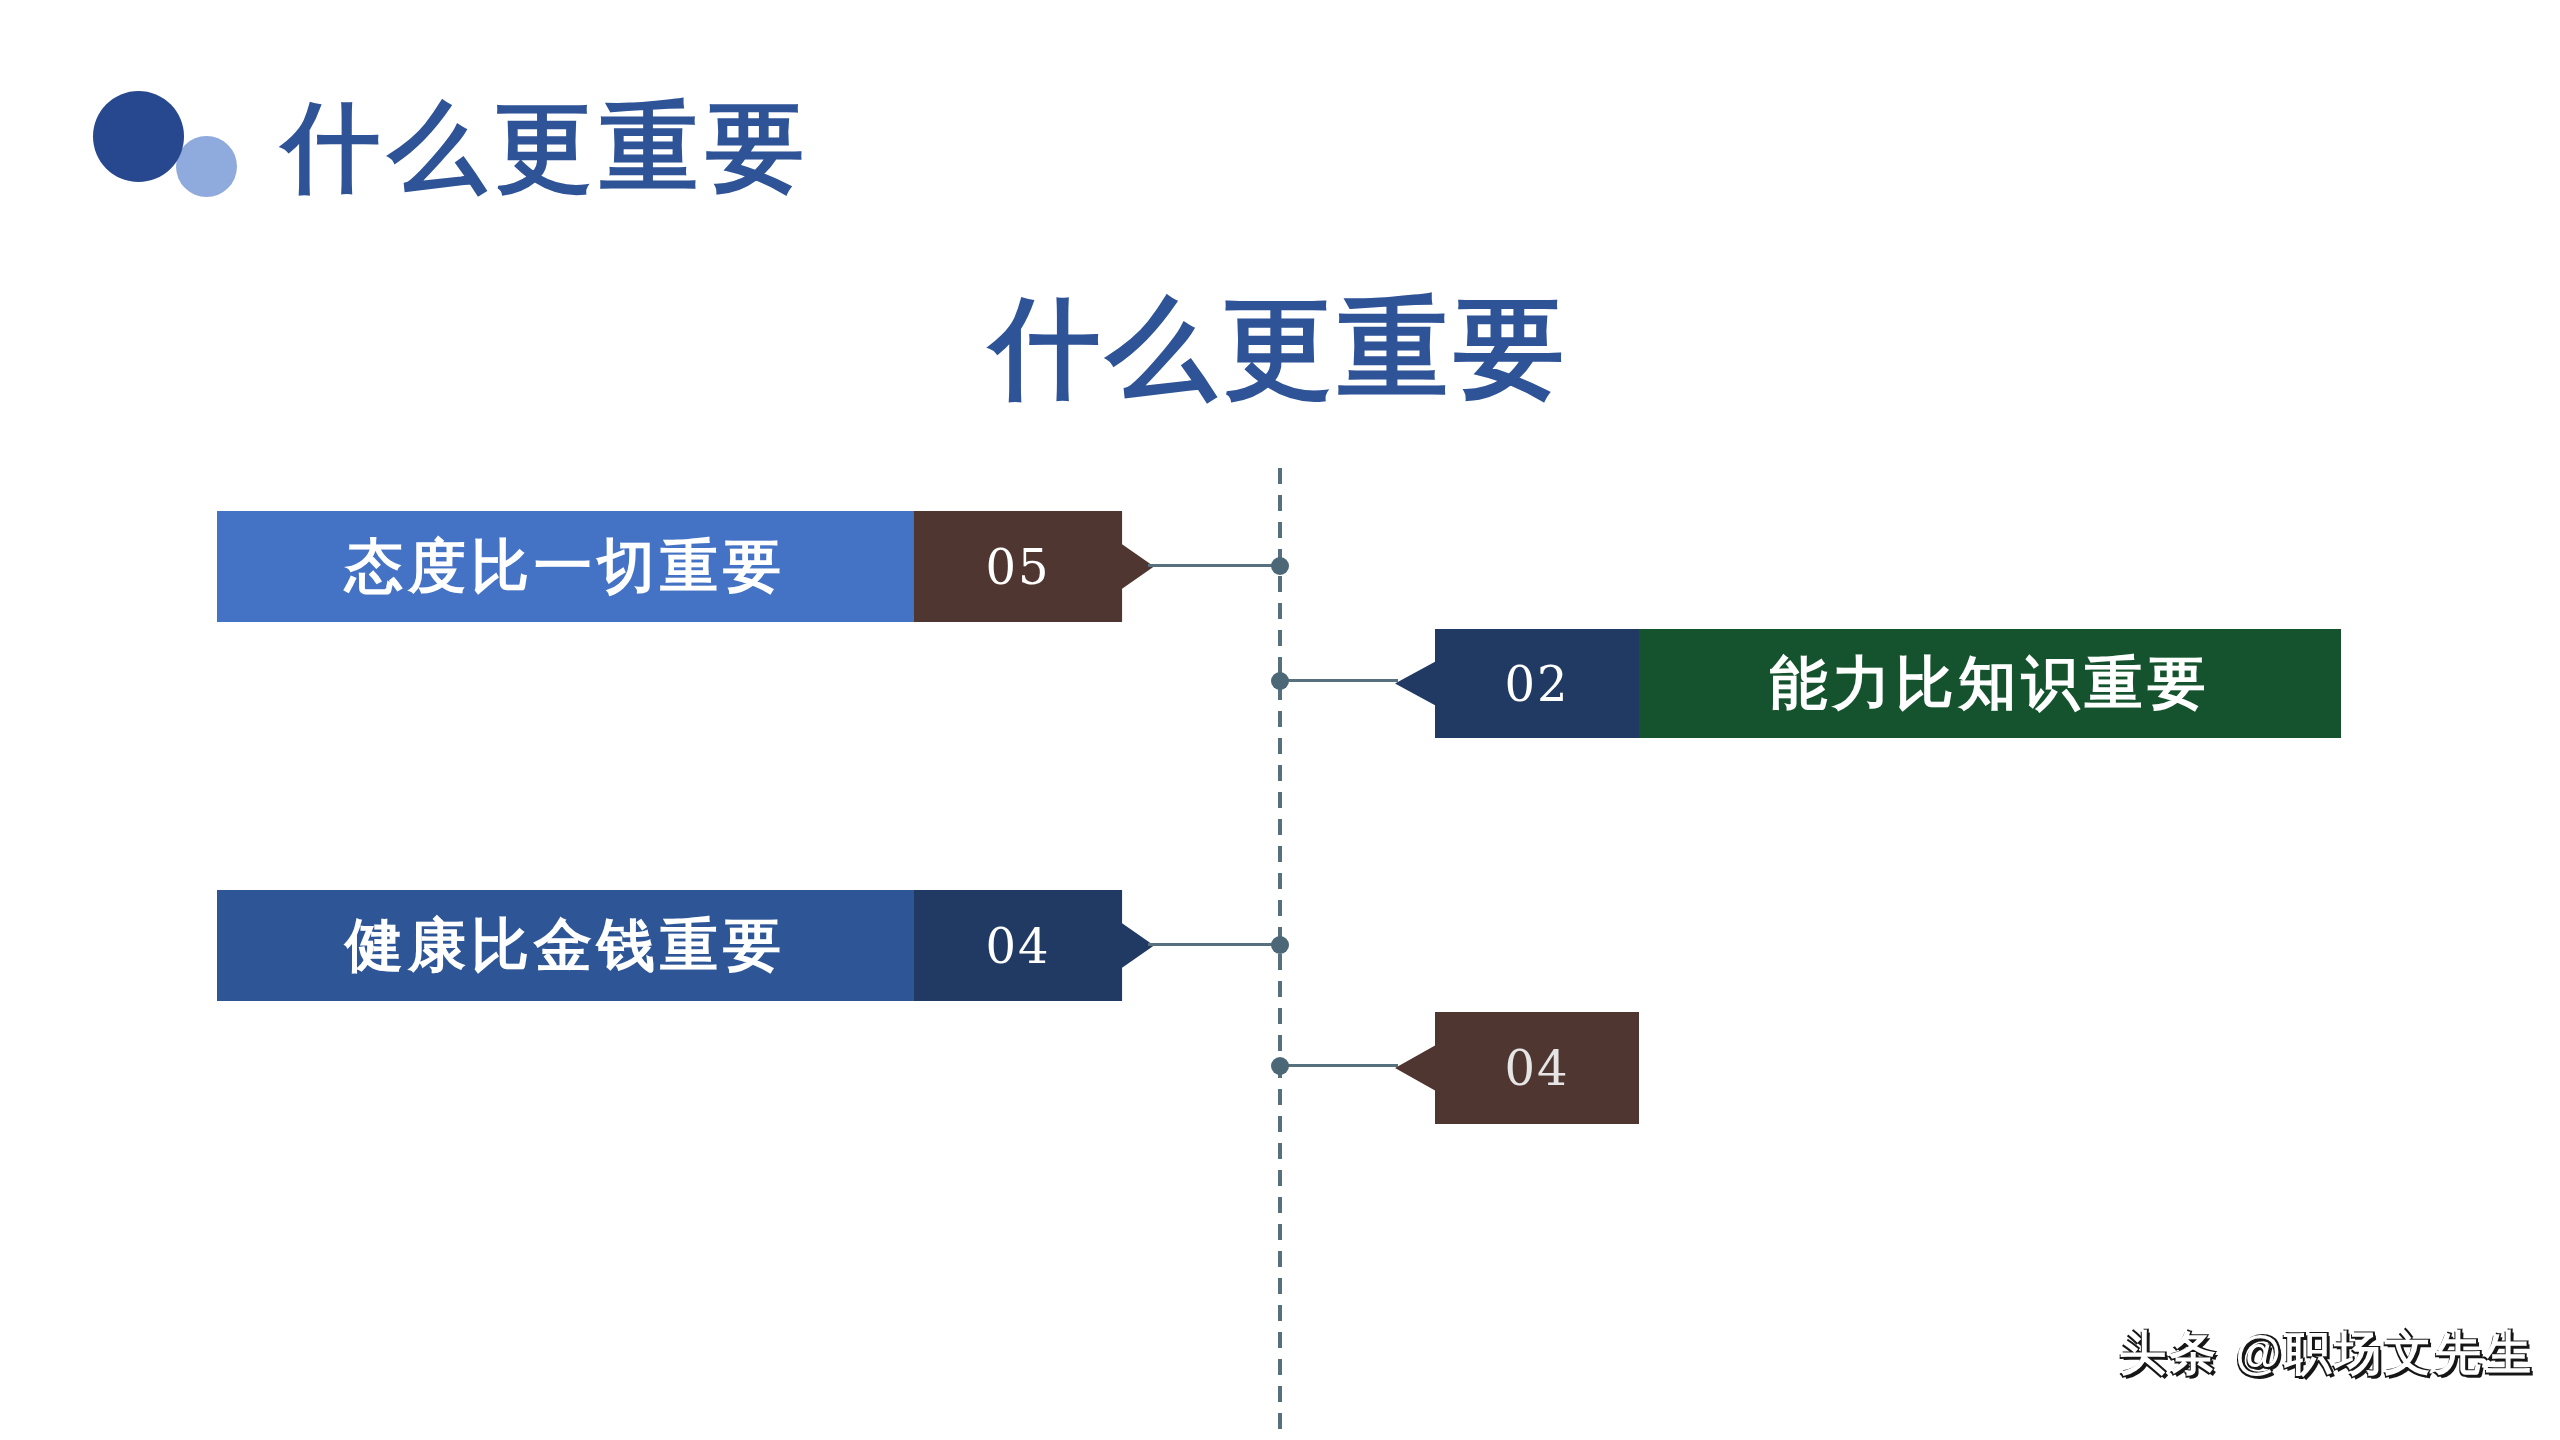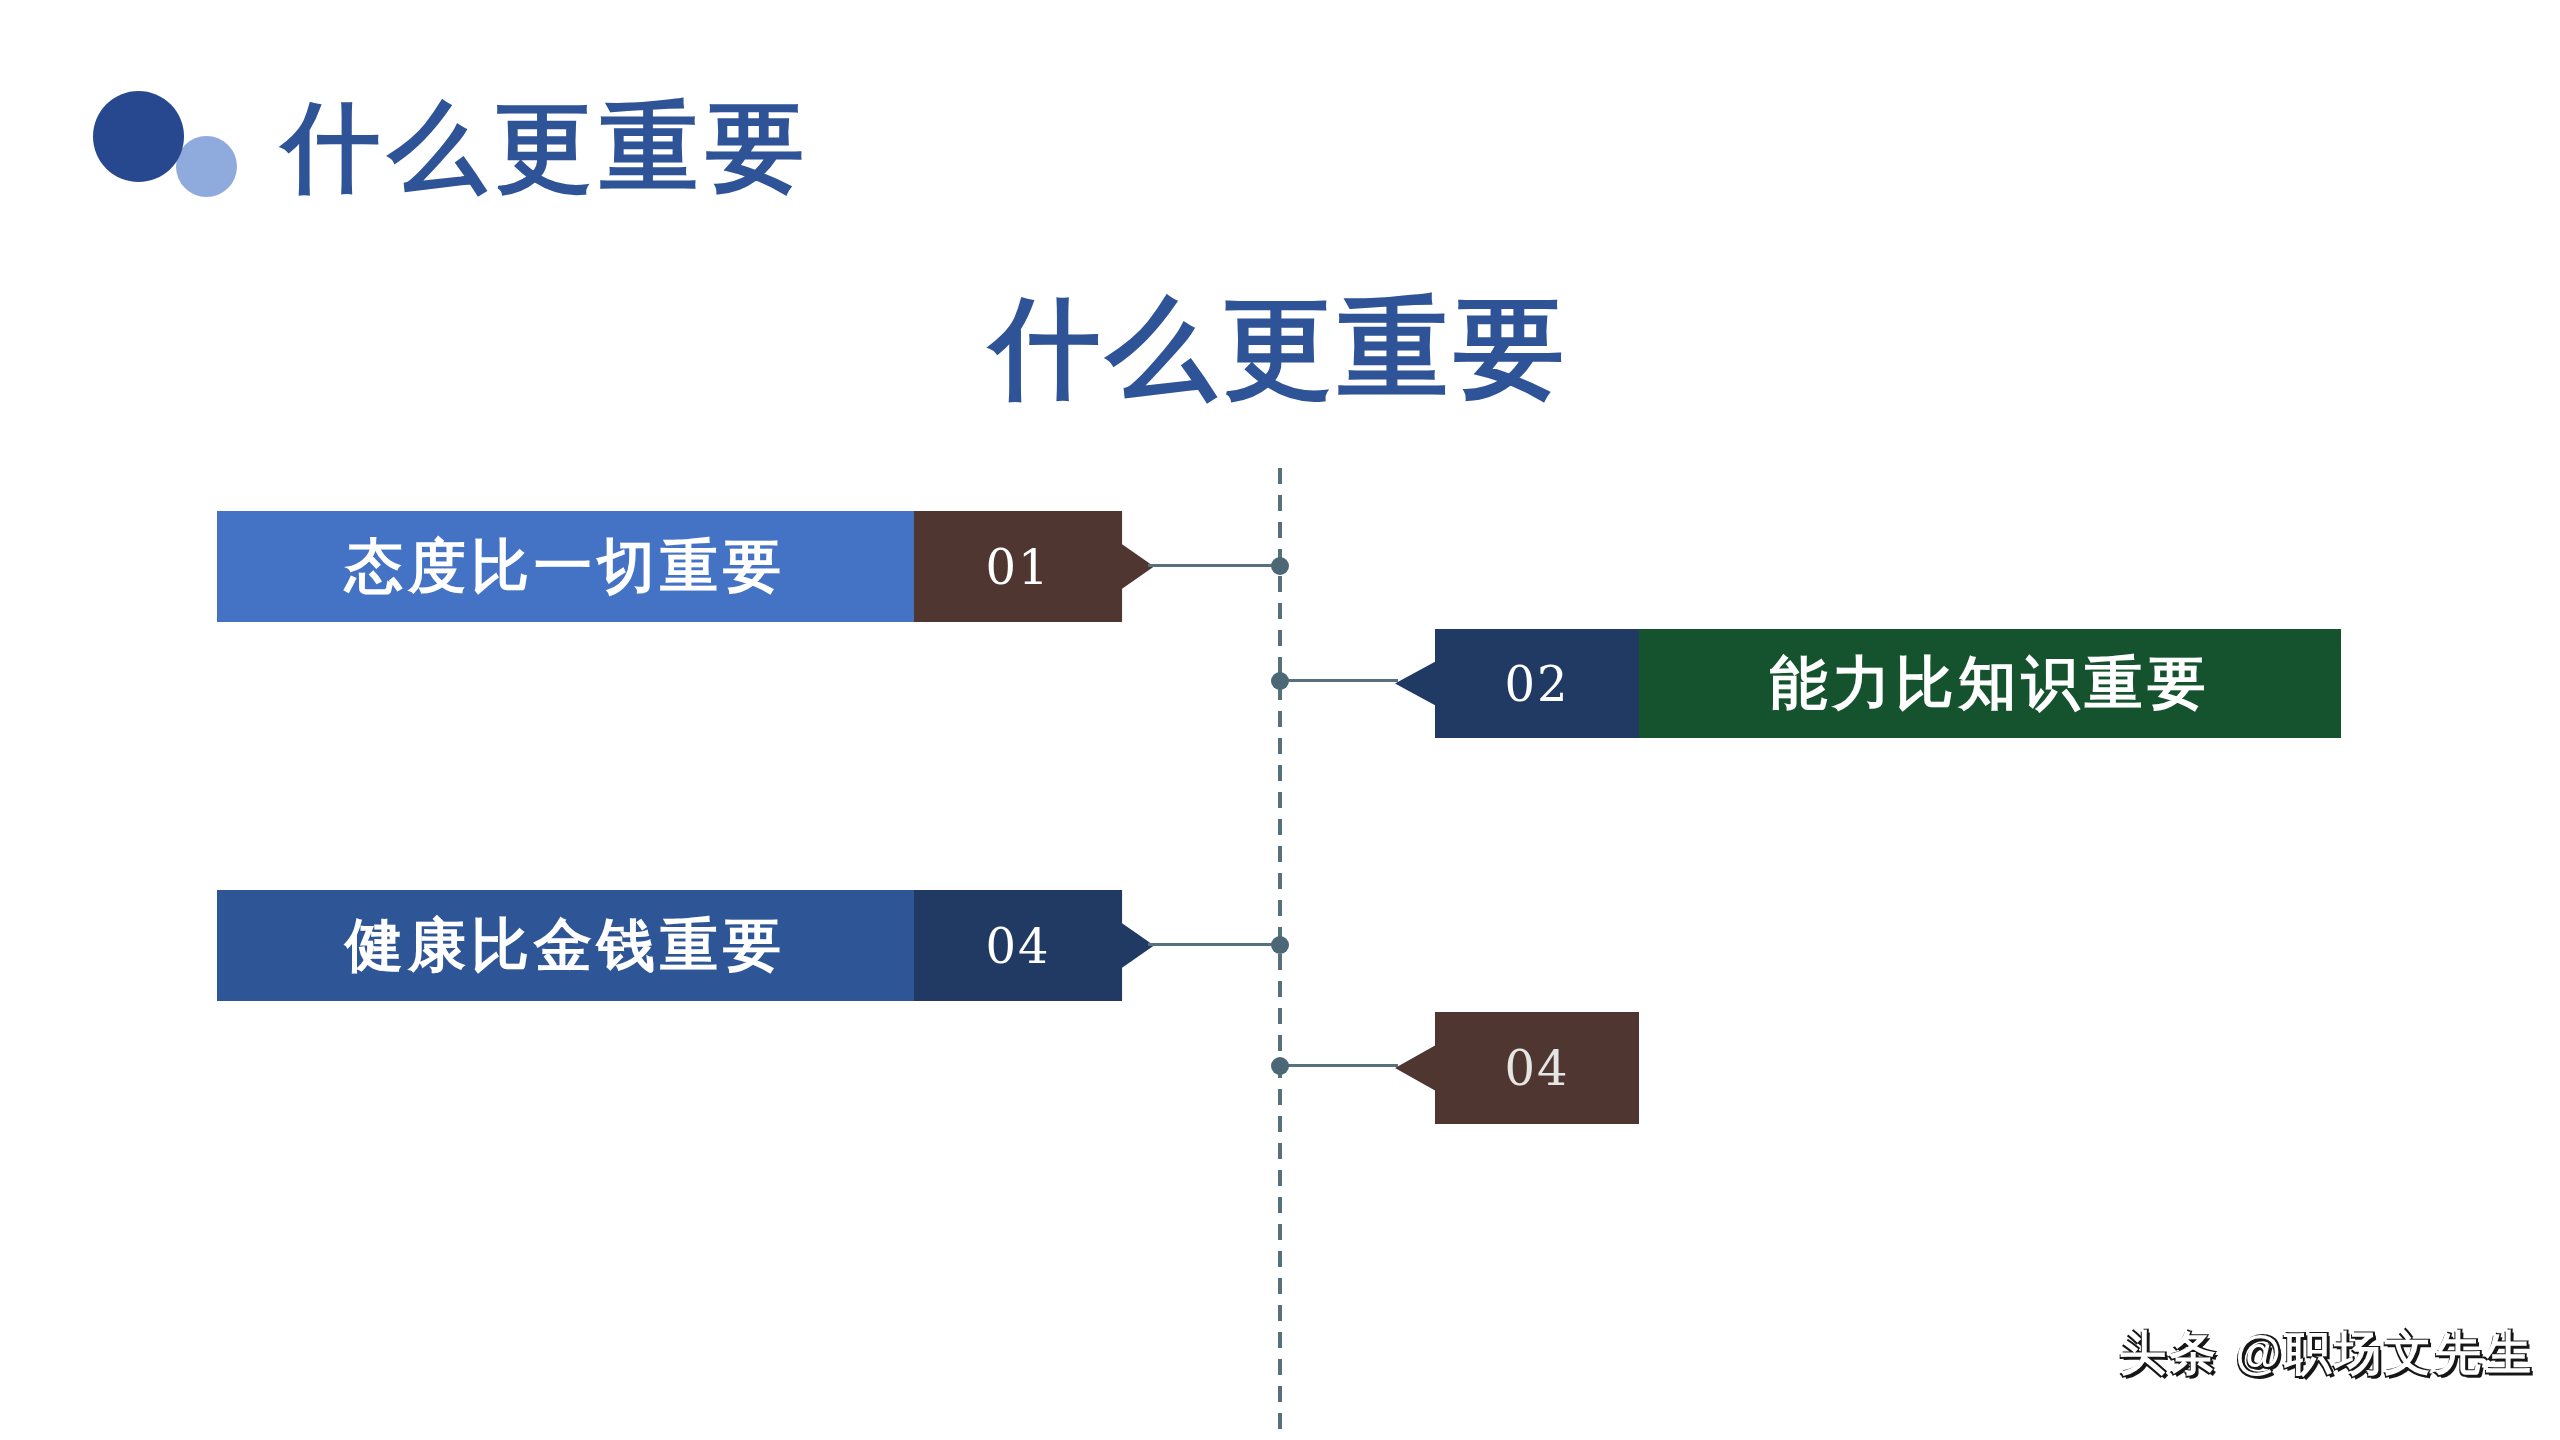--- a/index.html
+++ b/index.html
@@ -95,21 +95,21 @@
   <h2 class="main-title" style="color: rgb(46, 83, 151);">什么更重要</h2>
 
   <svg class="axis-svg" width="4" height="972">
     <line x1="2" y1="0" x2="2" y2="972" stroke-width="4" stroke-dasharray="16 11" stroke="#56707E"></line>
   </svg>
 
   <div class="bar b1" style="background-color: rgb(68, 114, 196);">
     <span class="bar-label" style="color: rgb(255, 255, 255);">态度比一切重要</span>
   </div>
   <div class="tab tab-right t1" style="background-color: rgb(79, 54, 49);">
-    <span class="tab-num" style="color: rgb(255, 255, 255);">01</span>
+    <span class="tab-num" style="color: rgb(255, 255, 255);">05</span>
   </div>
   <div class="connector c1" style="background-color: rgb(86, 112, 126);"></div>
   <div class="dot d1" style="background-color: rgb(76, 104, 119);"></div>
 
   <div class="tab tab-left t2" style="background-color: rgb(33, 58, 99);">
     <span class="tab-num" style="color: rgb(255, 255, 255);">02</span>
   </div>
   <div class="bar b2" style="background-color: #14532d;">
     <span class="bar-label" style="color: rgb(255, 255, 255);">能力比知识重要</span>
   </div>

